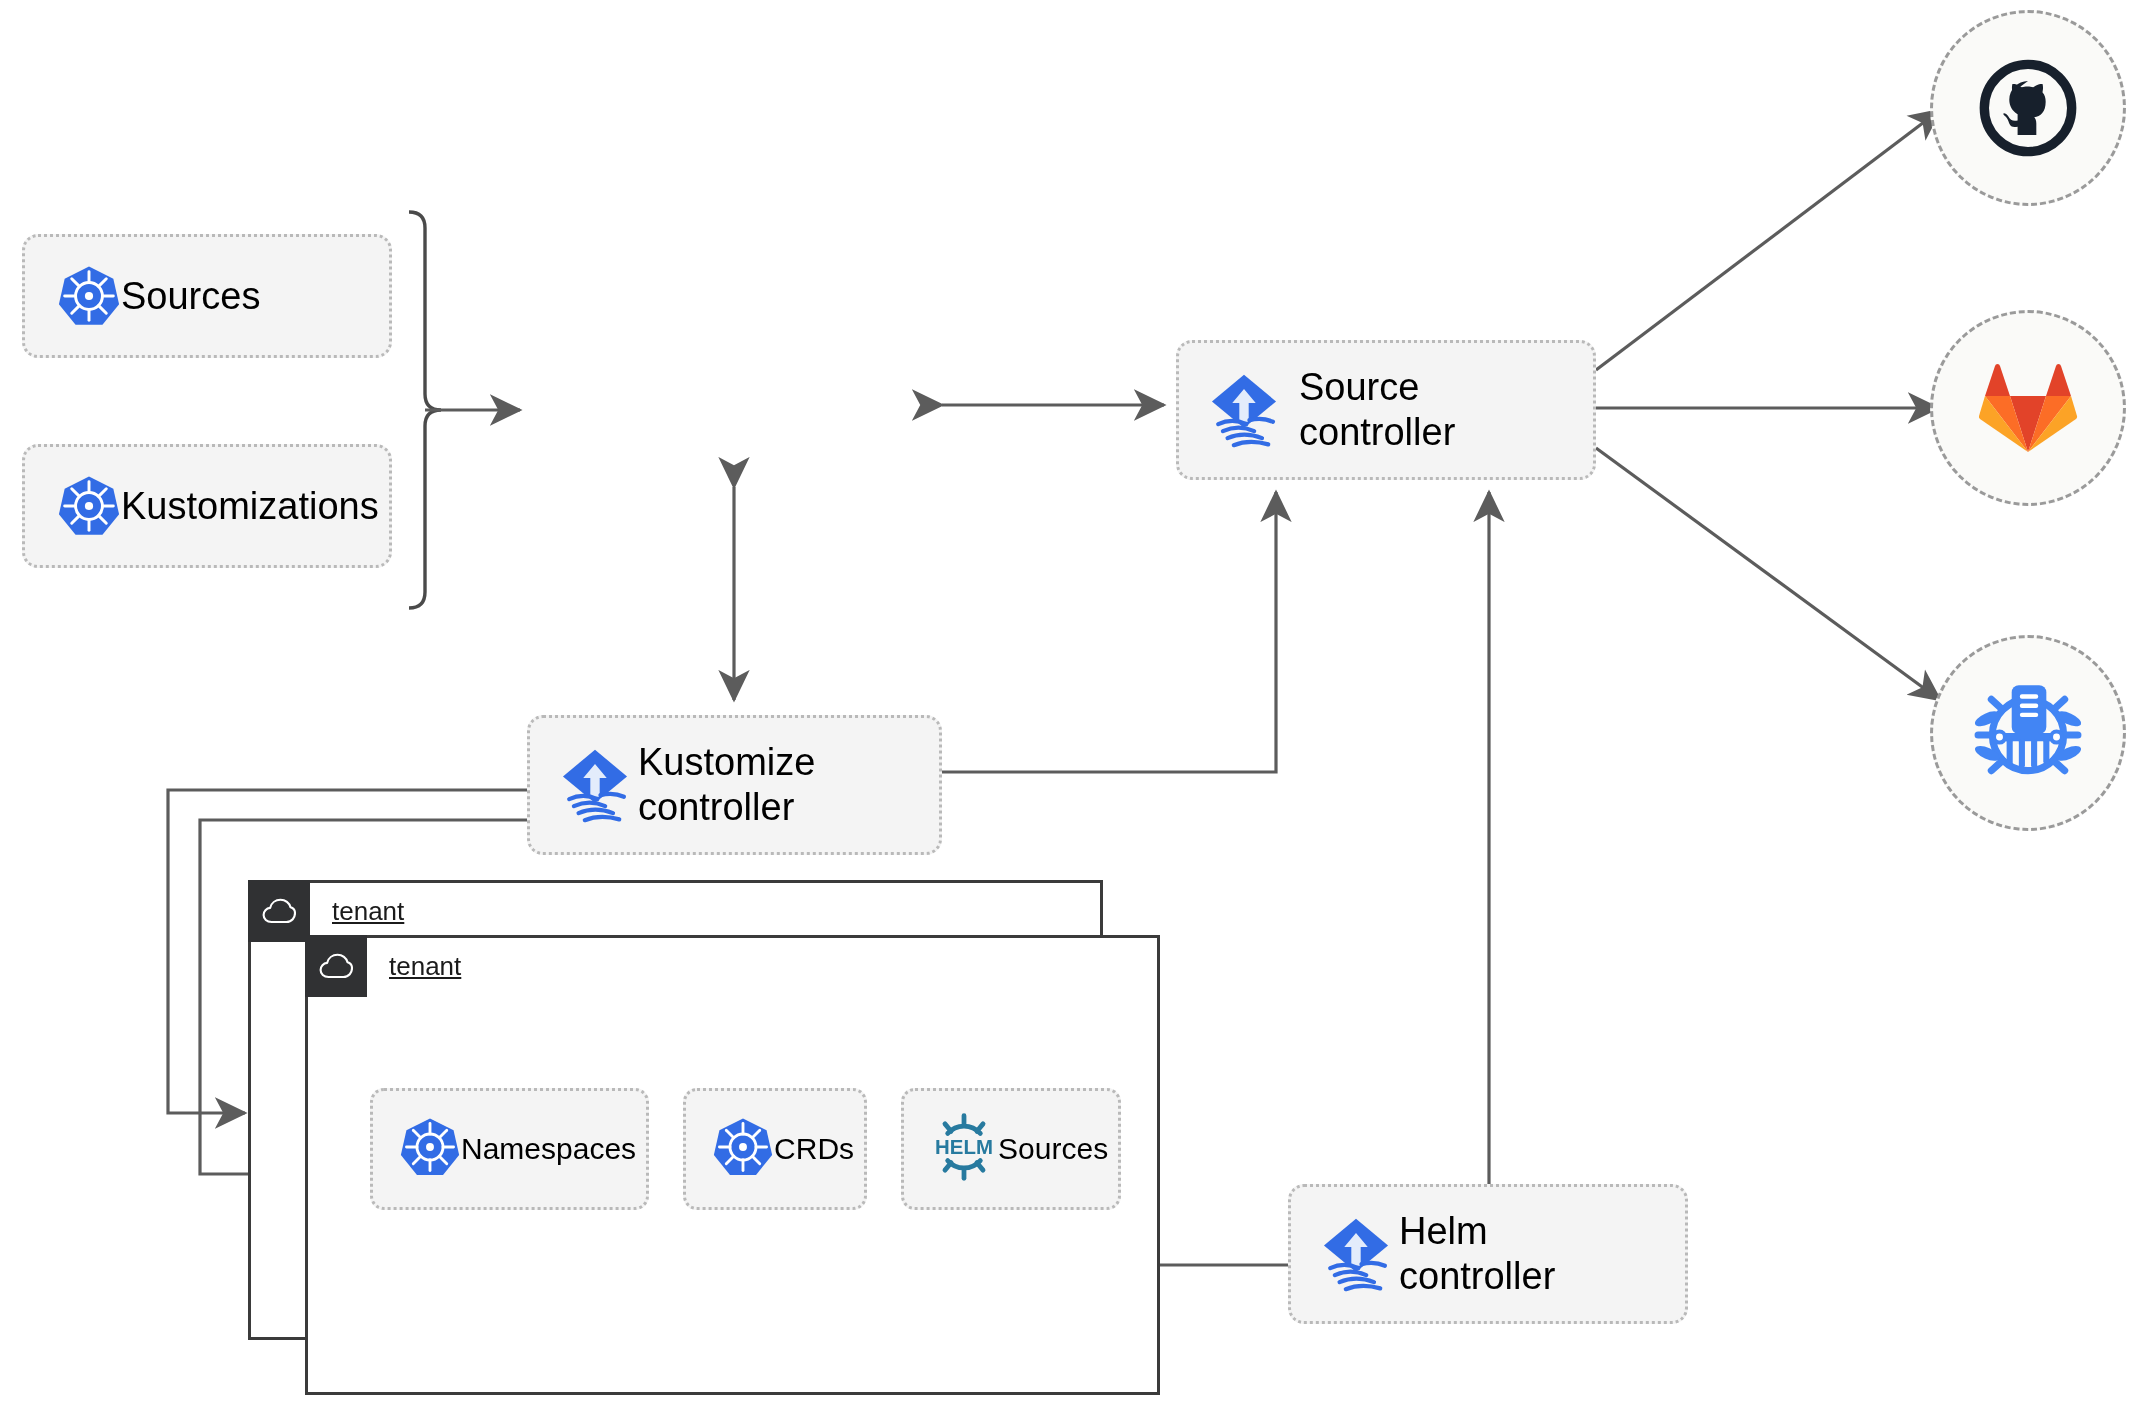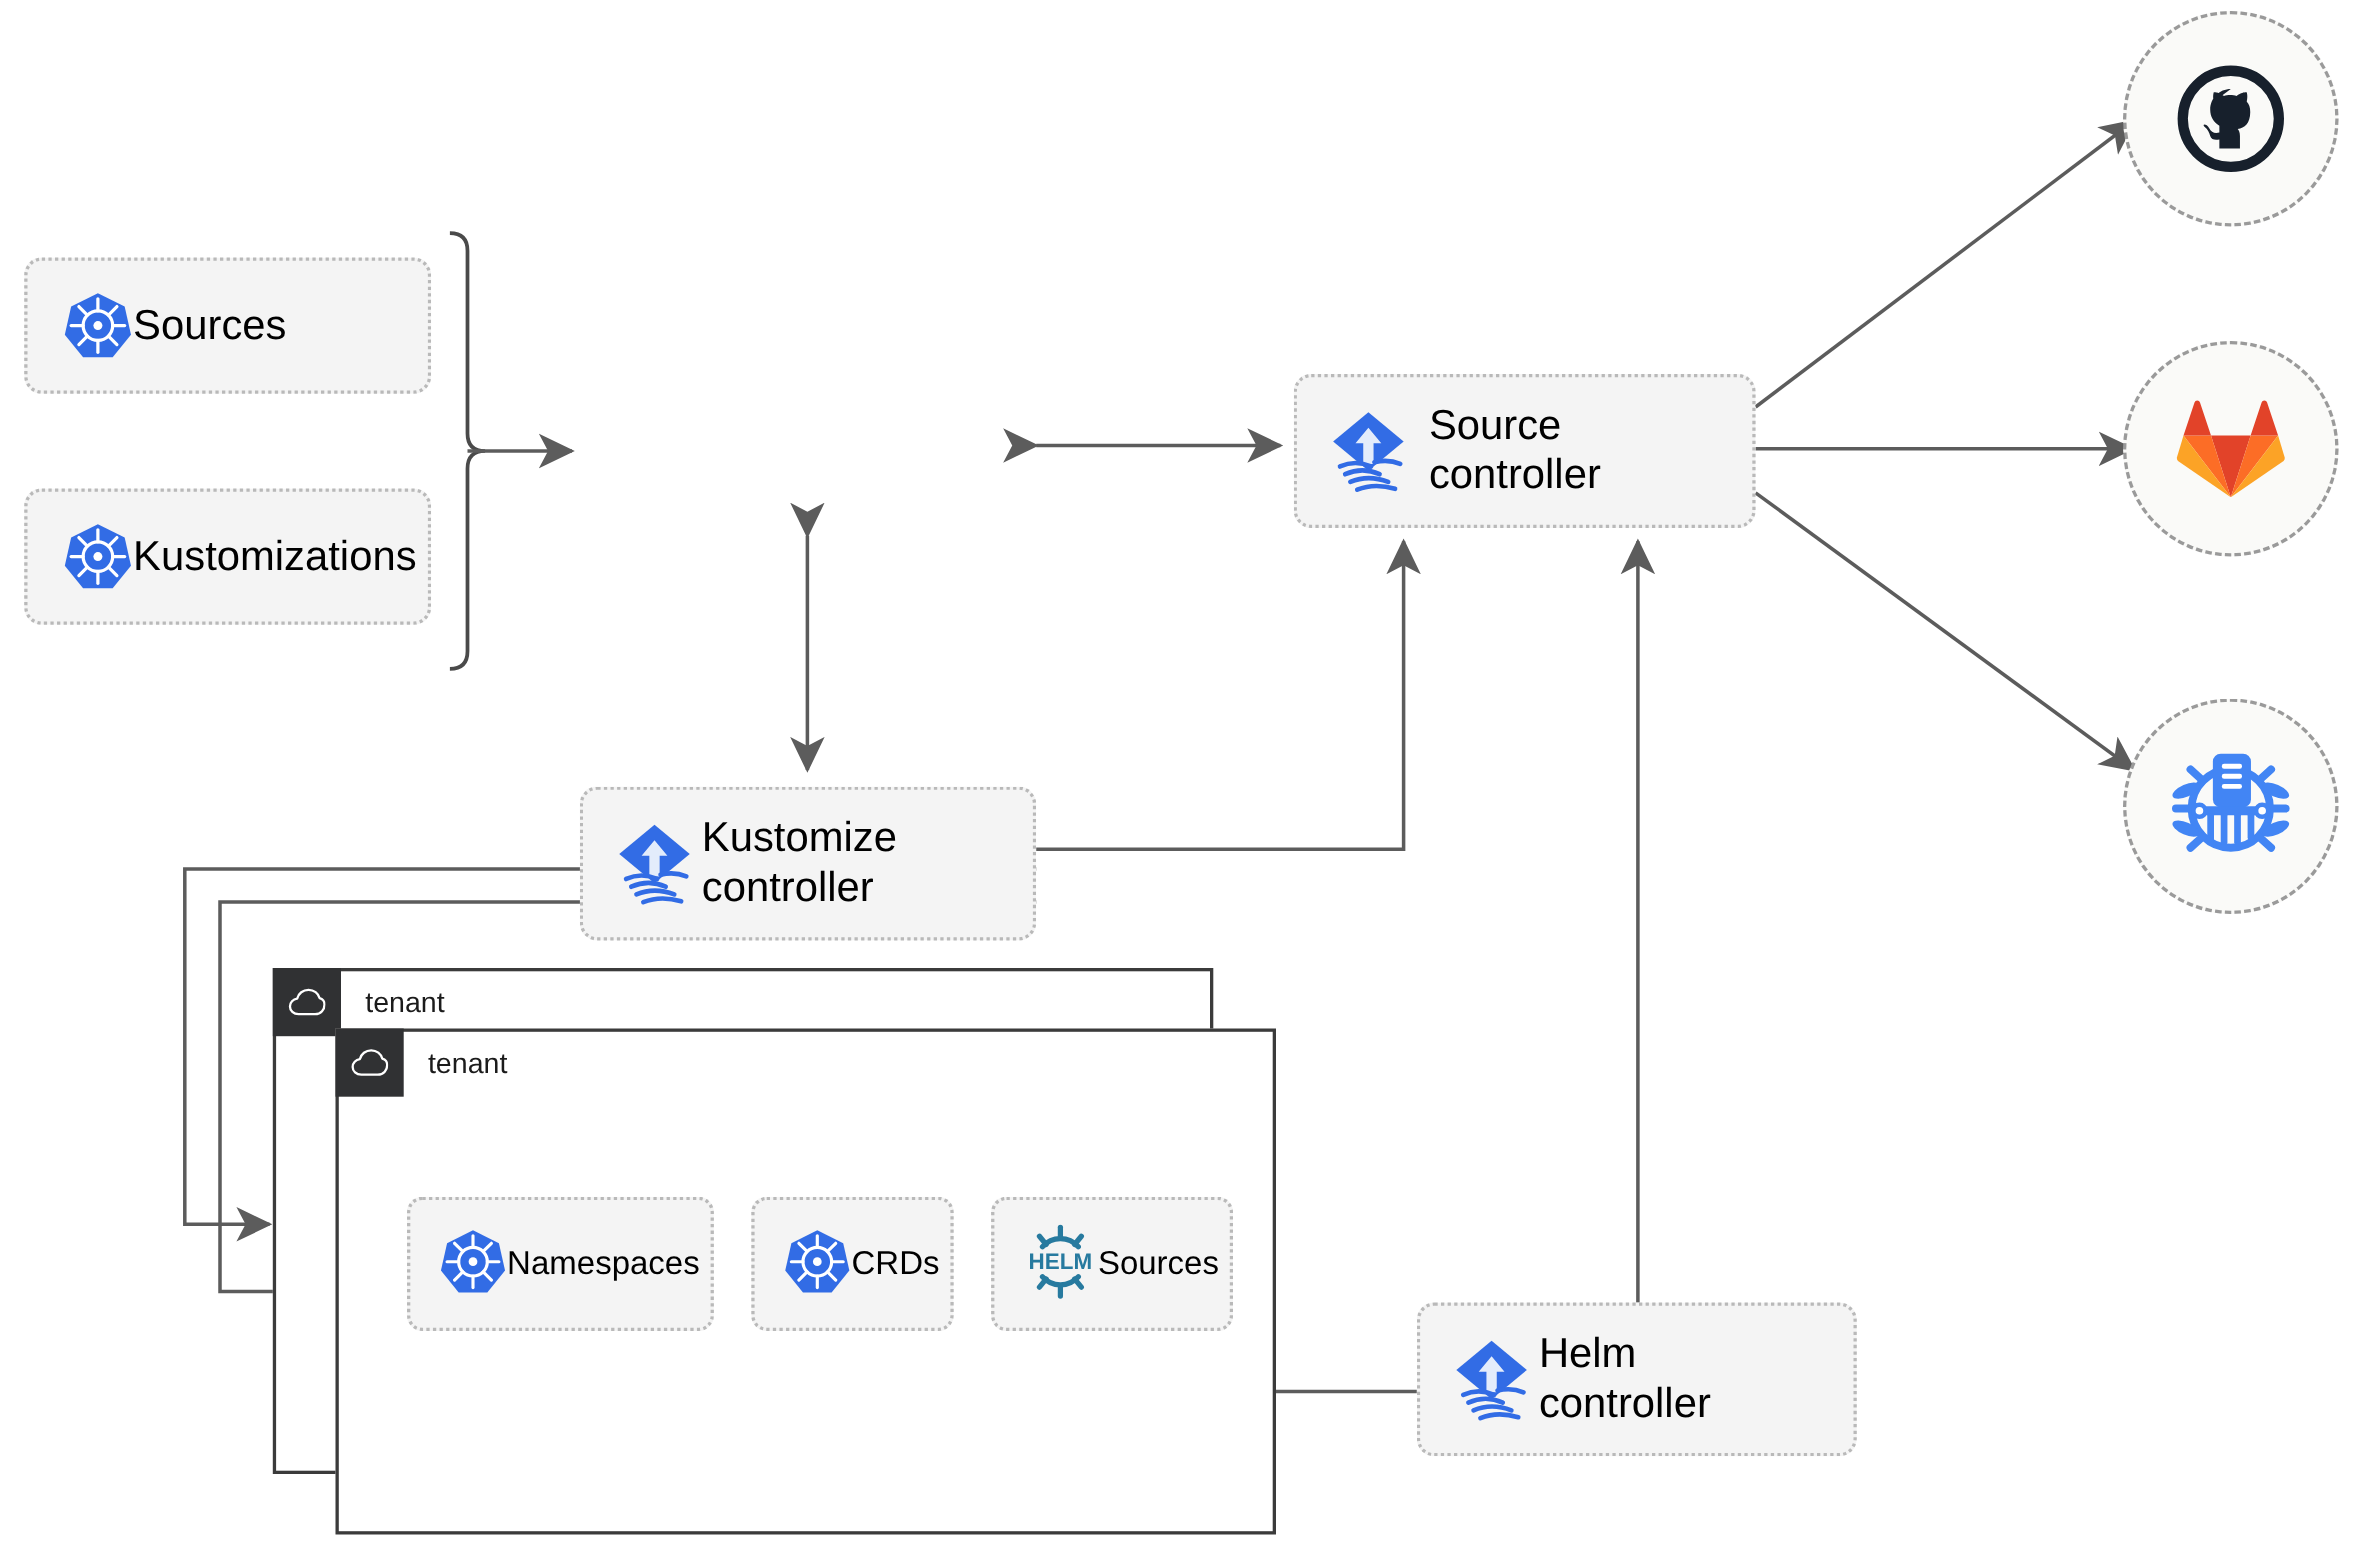--- a/index.html
+++ b/index.html
@@ -50,21 +50,21 @@
   .tenant-head{
     position:absolute;left:-3px;top:-3px;
     height:62px;display:flex;align-items:center;
   }
   .tenant-tab{
     width:62px;height:62px;background:#303133;
     display:flex;align-items:center;justify-content:center;
     box-sizing:border-box;
   }
   .tenant-name{
-    color:#1b1b1b;font-size:26px;padding-left:22px;
+    color:#1b1b1b;font-size:26px;padding-left:22px;text-decoration:underline;
   }
   .tenant-grid{
     position:absolute;left:62px;top:150px;right:42px;
     display:grid;grid-template-columns:1fr 1fr 1fr 1fr;gap:26px 34px;
   }
   .cell{
     height:122px;background:#f4f4f4;border:3px dotted #b9b9b9;border-radius:14px;
     box-sizing:border-box;display:flex;align-items:center;
   }
   .cell .label{font-size:30px;color:#000;flex:1;text-align:center;padding-right:10px;}

